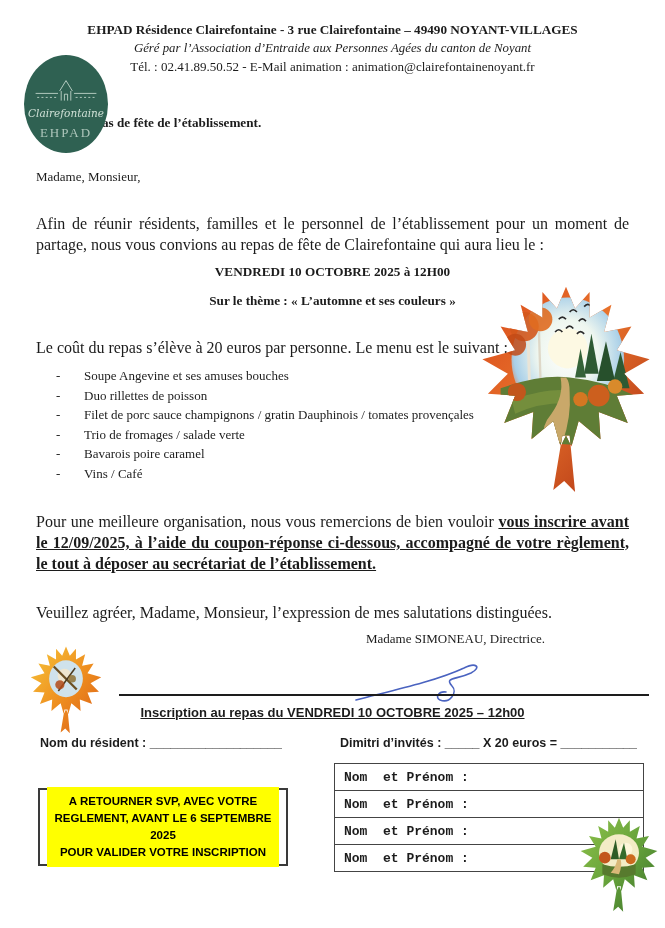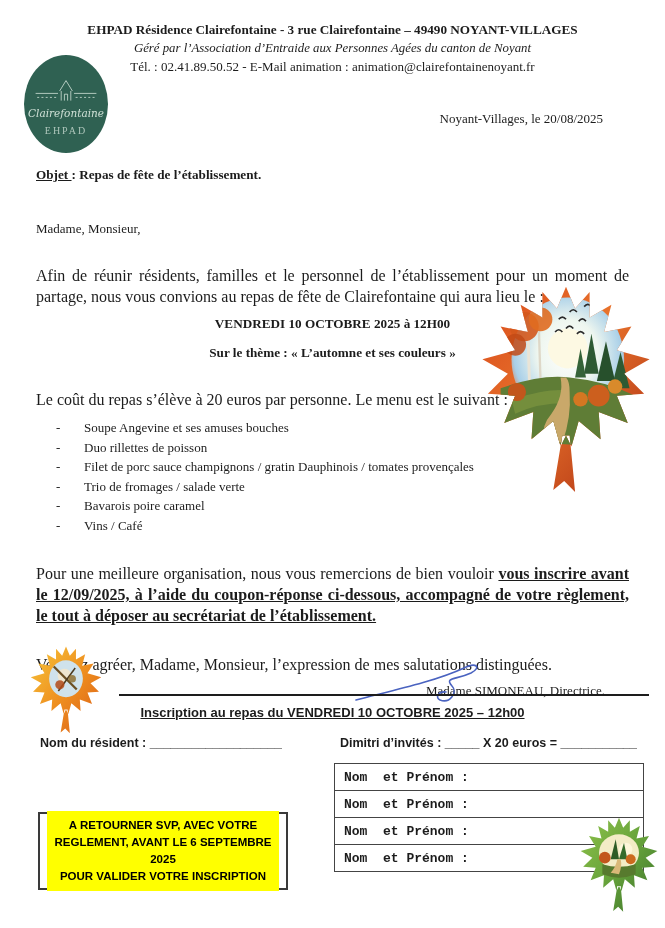--- a/index.html
+++ b/index.html
@@ -16,52 +16,52 @@
     position:absolute; left:24px; top:55px; width:84px; height:98px;
     background:#2f6152; border-radius:50%;
   }
   .logo svg { position:absolute; left:6px; top:14px; }
   .logo-script {
     position:absolute; left:0; right:0; top:52px; text-align:center;
     font-family:"DejaVu Serif", serif; font-style:italic; font-size:10.5px; color:#cfe0d6;
   }
   .logo-sub {
     position:absolute; left:0; right:0; top:70px; text-align:center;
-    font-size:10px; letter-spacing:2px; color:#aec6bb;
+    font-size:13px; letter-spacing:2px; color:#aec6bb;
   }
   .dateline { text-align:right; padding-right:62px; margin-top:36px; font-size:13px; }
   
   .subject { margin:40px 36px 0; font-weight:bold; font-size:13.2px; }
   .subject .u { text-decoration:underline; }
   .salutation { margin:38px 36px 0 36px; font-size:13px; }
   .para { margin:28px 36px 0 36px; font-size:16px; line-height:21px; text-align:justify; }
   .center-bold { text-align:center; font-weight:bold; font-size:13.2px; margin-top:9px; }
   .theme { margin-top:13px; }
   .menu { margin:8px 36px 0 56px; padding:0; list-style:none; font-size:13px; line-height:19.5px; }
   .menu li { display:flex; }
   .menu .dash { width:28px; flex:0 0 28px; }
   .bu { font-weight:bold; text-decoration:underline; }
-  .sig-name { text-align:right; padding-right:60px; margin-top:8px; font-size:13px; }
+  .sig-name { text-align:right; padding-right:120px; margin-top:8px; font-size:13px; }
   .signature-svg { position:absolute; left:352px; top:656px; }
   .divider { position:absolute; left:119px; top:694px; width:530px; border-top:2px solid #1d1d1d; }
   
   .leaf-big   { position:absolute; left:468px; top:283px; width:196px; height:218px; }
   .leaf-small { position:absolute; left:22px;  top:645px; width:88px;  height:92px; }
   .leaf-green { position:absolute; left:576px; top:816px; width:86px;  height:100px; }
   
   .coupon-title-wrap { position:absolute; top:703px; left:0; right:0; text-align:center;
     font-family:"Liberation Sans", sans-serif; }
   .coupon-title { font-weight:bold; font-size:13px; text-decoration:underline; }
   .coupon-row {
     position:absolute; top:736px; left:40px; right:28px;
     display:flex; justify-content:space-between;
     font-family:"Liberation Sans", sans-serif; font-weight:bold; font-size:12.5px;text-align:center;
   }
   .notice-box {
-    position:absolute; left:38px; top:812px; width:250px; height:78px;
+    position:absolute; left:38px; top:788px; width:250px; height:78px;
     border:2px solid #3a3a3a; background:#ffffff; box-sizing:border-box;
     display:flex; align-items:center; justify-content:center;
   }
   .notice-inner {
     background:#ffff00; color:#000; padding:6px 4px; width:calc(100% - 14px); box-sizing:border-box;
     text-align:center; font-family:"Liberation Sans", sans-serif; font-weight:bold;
     font-size:11.5px; line-height:17px;
   }
   .guest-table {
     position:absolute; left:334px; top:763px; width:310px; border-collapse:collapse;
@@ -118,21 +118,20 @@
     <span class="logo-script">Clairefontaine</span>
     <span class="logo-sub">EHPAD</span>
   </div>
 
   <div class="hdr">
     <div class="hdr-l1">EHPAD Résidence Clairefontaine - 3 rue Clairefontaine – 49490 NOYANT-VILLAGES</div>
     <div class="hdr-l2">Géré par l’Association d’Entraide aux Personnes Agées du canton de Noyant</div>
     <div class="hdr-l3">Tél. : 02.41.89.50.52 - E-Mail animation : animation@clairefontainenoyant.fr</div>
   </div>
 
-  <div class="dateline">Noyant-Villages, le 20/08/2025</div>
 
   <div class="subject">
     <span class="u">Objet </span><span>: Repas de fête de l’établissement.</span>
   </div>
 
   <p class="salutation">Madame, Monsieur,</p>
 
   <p class="para">Afin de réunir résidents, familles et le personnel de l’établissement pour un moment de partage, nous vous convions au repas de fête de Clairefontaine qui aura lieu le :</p>
 
   <div class="center-bold">VENDREDI 10 OCTOBRE 2025 à 12H00</div>

